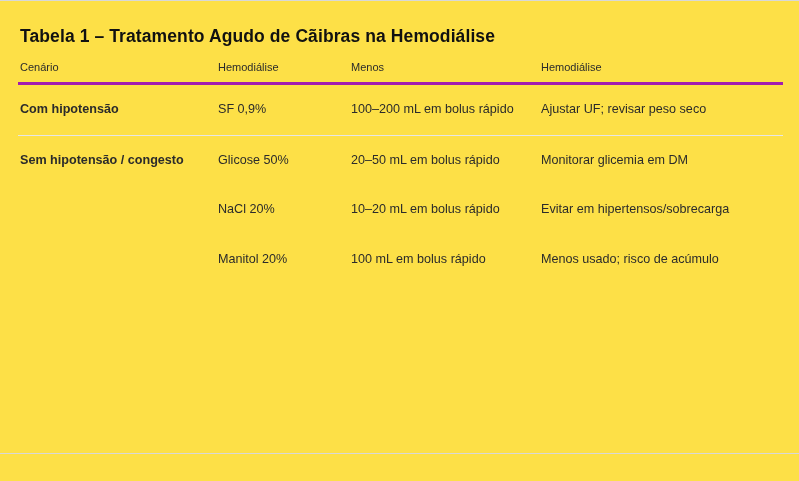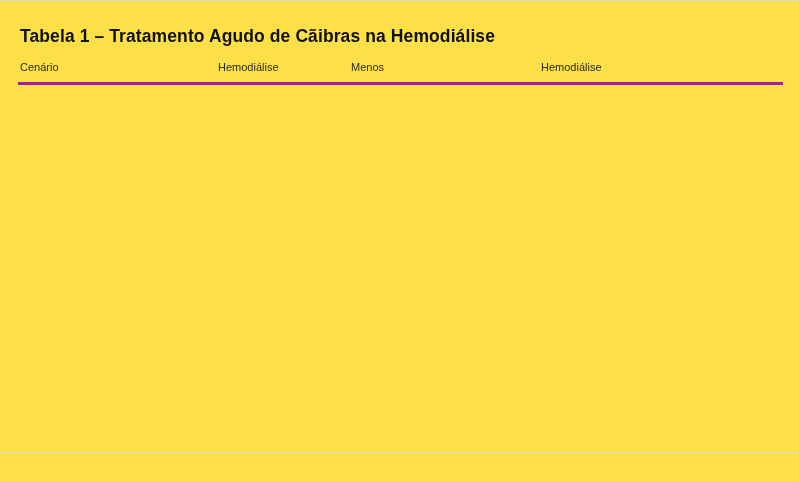--- a/index.html
+++ b/index.html
@@ -111,18 +111,42 @@
       </colgroup>
       <thead>
         <tr>
           <th>Cenário</th>
           <th>Hemodiálise</th>
           <th>Menos</th>
           <th>Hemodiálise</th>
         </tr>
       </thead>
       <tbody>
+        <tr class="group-start first-row">
+          <td class="scenario">Com hipotensão</td>
+          <td>SF 0,9%</td>
+          <td>100–200 mL em bolus rápido</td>
+          <td>Ajustar UF; revisar peso seco</td>
+        </tr>
+        <tr class="group-start">
+          <td class="scenario">Sem hipotensão / congesto</td>
+          <td>Glicose 50%</td>
+          <td>20–50 mL em bolus rápido</td>
+          <td>Monitorar glicemia em DM</td>
+        </tr>
+        <tr>
+          <td class="scenario"></td>
+          <td>NaCl 20%</td>
+          <td>10–20 mL em bolus rápido</td>
+          <td>Evitar em hipertensos/sobrecarga</td>
+        </tr>
+        <tr>
+          <td class="scenario"></td>
+          <td>Manitol 20%</td>
+          <td>100 mL em bolus rápido</td>
+          <td>Menos usado; risco de acúmulo</td>
+        </tr>
       </tbody>
     </table>
   </div>
 
   <div class="bottom-rule"></div>
 </div>
 
 </body></html>

